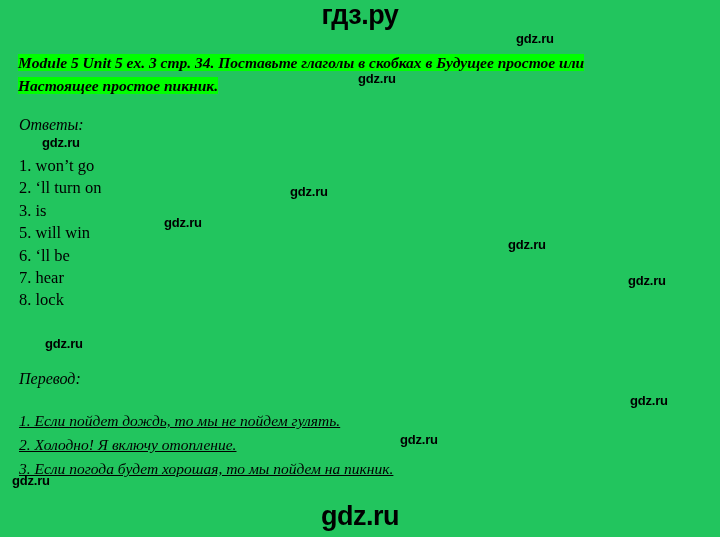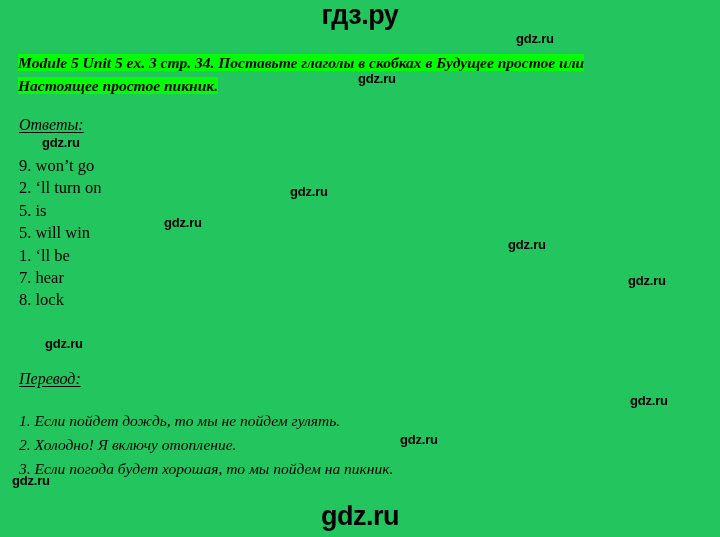--- a/index.html
+++ b/index.html
@@ -57,21 +57,20 @@
     -webkit-box-decoration-break: clone;
   }
 
   
   .section-heading {
     position: absolute;
     font-family: "Liberation Serif", serif;
     font-style: italic;
     font-size: 16px;
     color: #000000;
-    text-decoration: underline;
     text-underline-offset: 2px;
   }
   #answers-heading { left: 19px; top: 116px; }
   #translation-heading { left: 19px; top: 370px; text-align: right; }
 
   
   #answers-list {
     position: absolute;
     left: 19px;
     top: 155px;
@@ -91,20 +90,21 @@
     left: 19px;
     top: 409px;
     margin: 0;
     padding: 0;
     list-style: none;
     font-family: "Liberation Serif", serif;
     font-style: italic;
     font-size: 15.5px;
     line-height: 24px;
     color: #000000;
+    text-decoration: underline;
   }
   #translation-list li { white-space: pre; }
 
   
   .watermark {
     position: absolute;
     font-family: "Liberation Sans", sans-serif;
     font-weight: bold;
     font-size: 13px;
     color: #000000;
@@ -120,25 +120,25 @@
   <div class="site-logo" id="logo-top">гдз.ру</div>
 
   <div id="task-statement">
     <span class="hl">Module 5 Unit 5 ex. 3 стр. 34. Поставьте глаголы в скобках в Будущее простое или</span><br>
     <span class="hl">Настоящее простое пикник.</span>
   </div>
 
   <div class="section-heading" id="answers-heading">Ответы:</div>
 
   <ul id="answers-list">
-      <li>9. won’t go</li>
+      <li>1. won’t go</li>
       <li>2. ‘ll turn on</li>
-      <li>5. is</li>
+      <li>3. is</li>
       <li>5. will win</li>
-      <li>1. ‘ll be</li>
+      <li>6. ‘ll be</li>
       <li>7. hear</li>
       <li>8. lock</li>
     </ul>
 
   <div class="section-heading" id="translation-heading">Перевод:</div>
 
   <ul id="translation-list">
       <li>1. Если пойдет дождь, то мы не пойдем гулять.</li>
       <li>2. Холодно! Я включу отопление.</li>
       <li>3. Если погода будет хорошая, то мы пойдем на пикник.</li>

